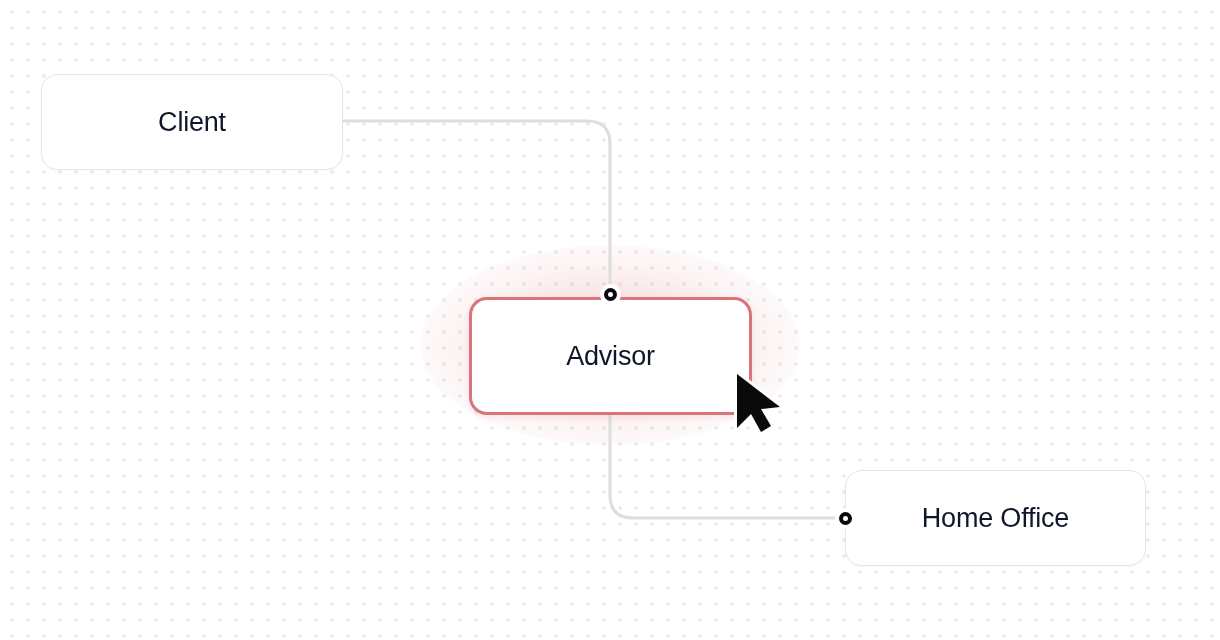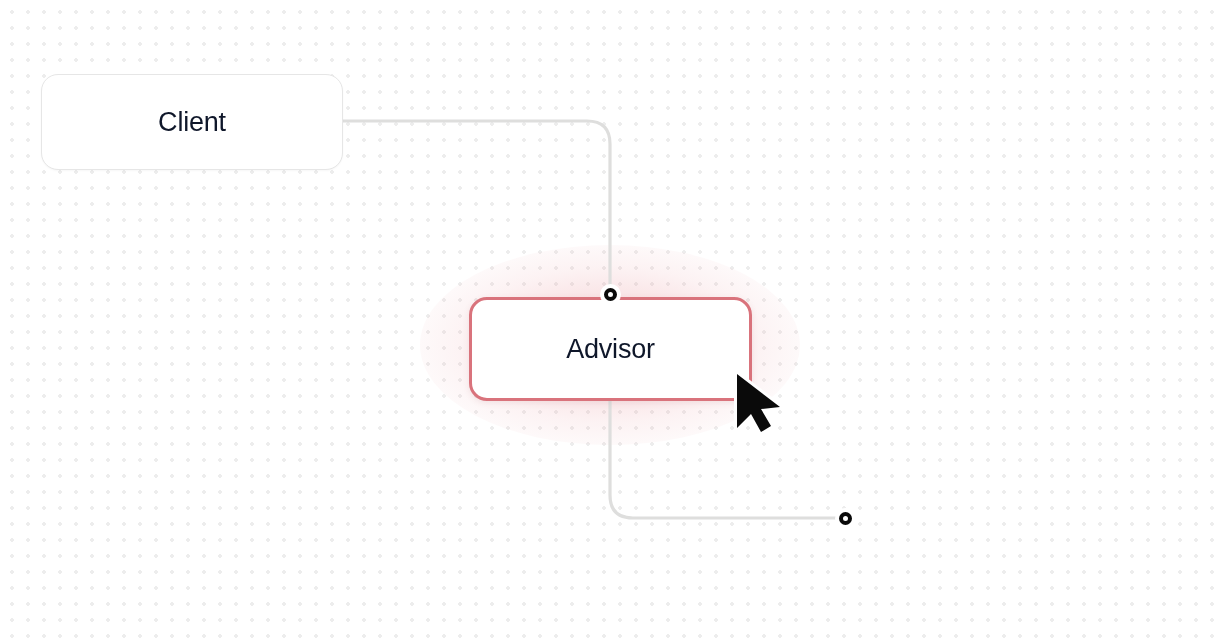--- a/index.html
+++ b/index.html
@@ -123,27 +123,30 @@
 
   <svg class="edge-layer" viewBox="0 0 1220 640" xmlns="http://www.w3.org/2000/svg">
     <path class="edge-path" d="M 343 121 L 587 121 Q 610 121 610 144 L 610 287"></path>
     <path class="edge-path" d="M 610 398 L 610 495 Q 610 518 633 518 L 838 518"></path>
   </svg>
 
   <div class="node node-default" style="left:41px; top:74px; width:302px; height:96px;">
     <span class="node-label">Client</span>
   </div>
 
-  <div class="node node-selected" style="left:469px; top:297px; width:283px; height:104px;">
+  <div class="node node-selected" style="left:469px; top:297px; width:283px; height:118px;">
     <span class="node-label">Advisor</span>
   </div>
 
   <div class="handle-halo" style="left:600px; top:284px;"></div>
   <div class="handle" style="left:604px; top:288px;"></div>
 
+  <div class="node node-default" style="left:845px; top:470px; width:301px; height:96px;">
+    <span class="node-label">Home Office</span>
+  </div>
 
   <div class="handle-halo" style="left:835px; top:508px;"></div>
   <div class="handle" style="left:839px; top:512px;"></div>
 
   <svg class="cursor-pointer" style="left:727px; top:366px;" width="60" height="68" viewBox="0 0 60 68" xmlns="http://www.w3.org/2000/svg">
     <path d="M 10 8 L 10 62 L 24 48 L 34 66 L 44 60 L 34 43 L 53 41 Z" fill="#0a0a0a" stroke="#ffffff" stroke-width="6" stroke-linejoin="round" stroke-linecap="round"></path>
     <path d="M 10 8 L 10 62 L 24 48 L 34 66 L 44 60 L 34 43 L 53 41 Z" fill="#0a0a0a"></path>
   </svg>
 
 </div>

